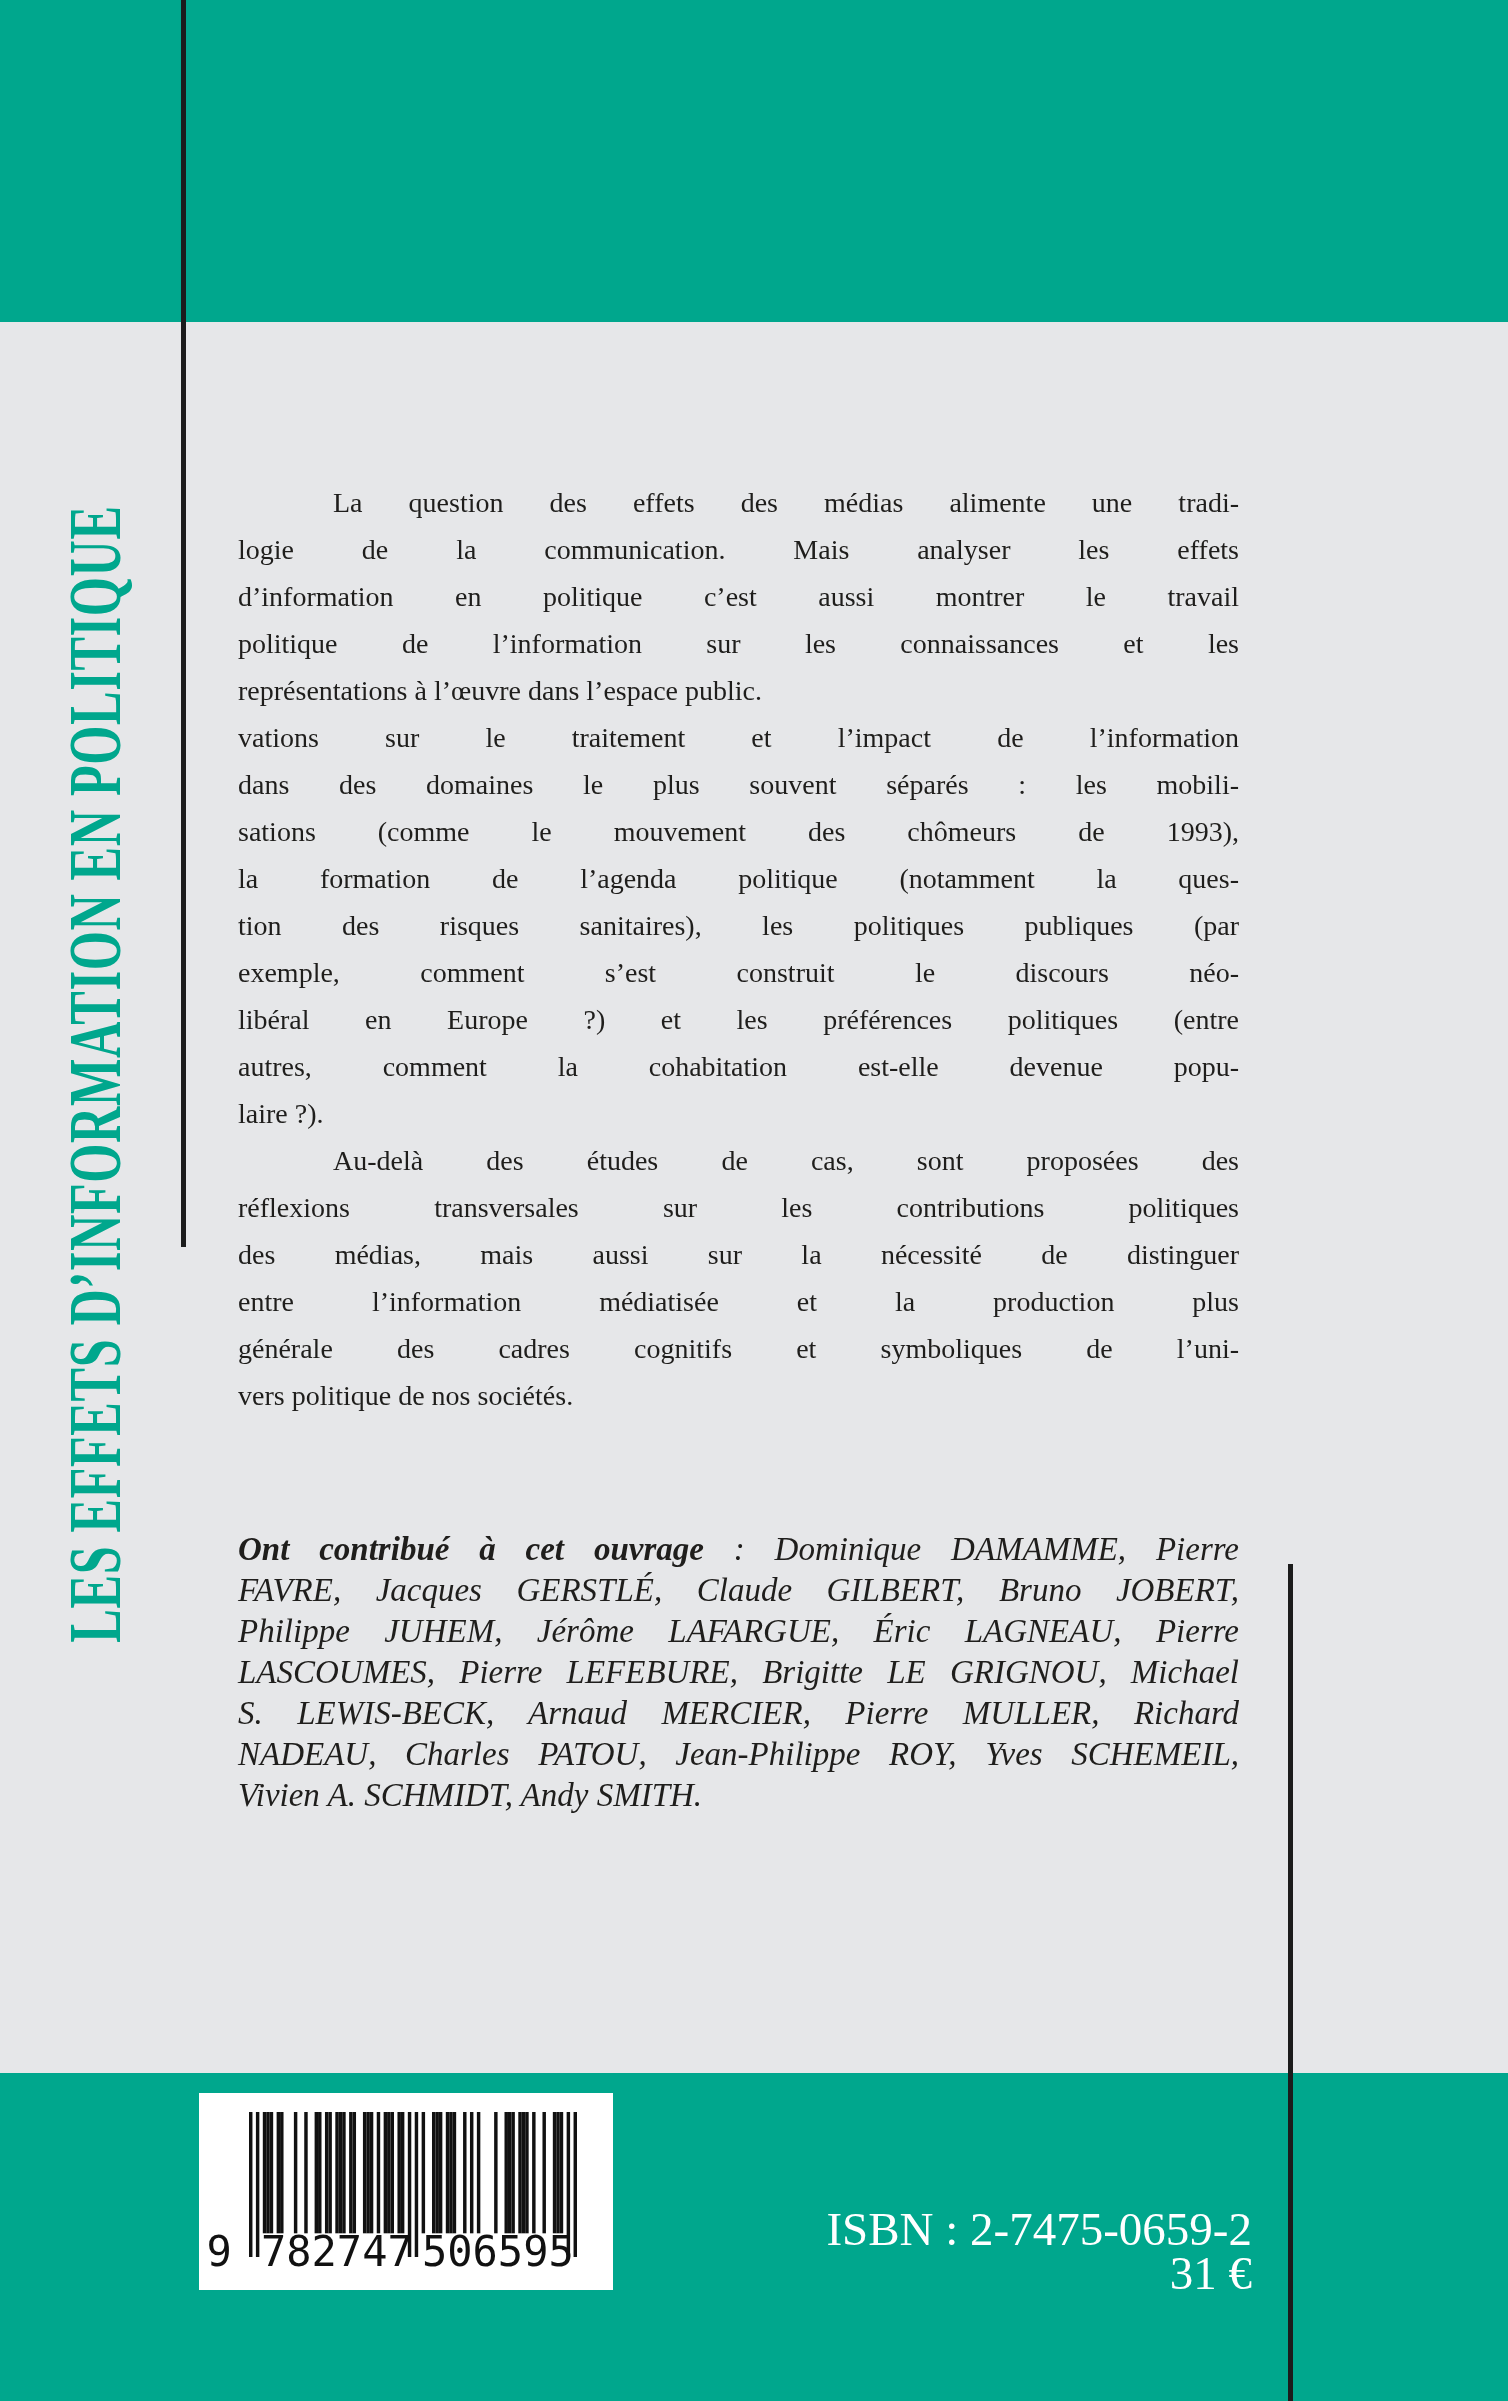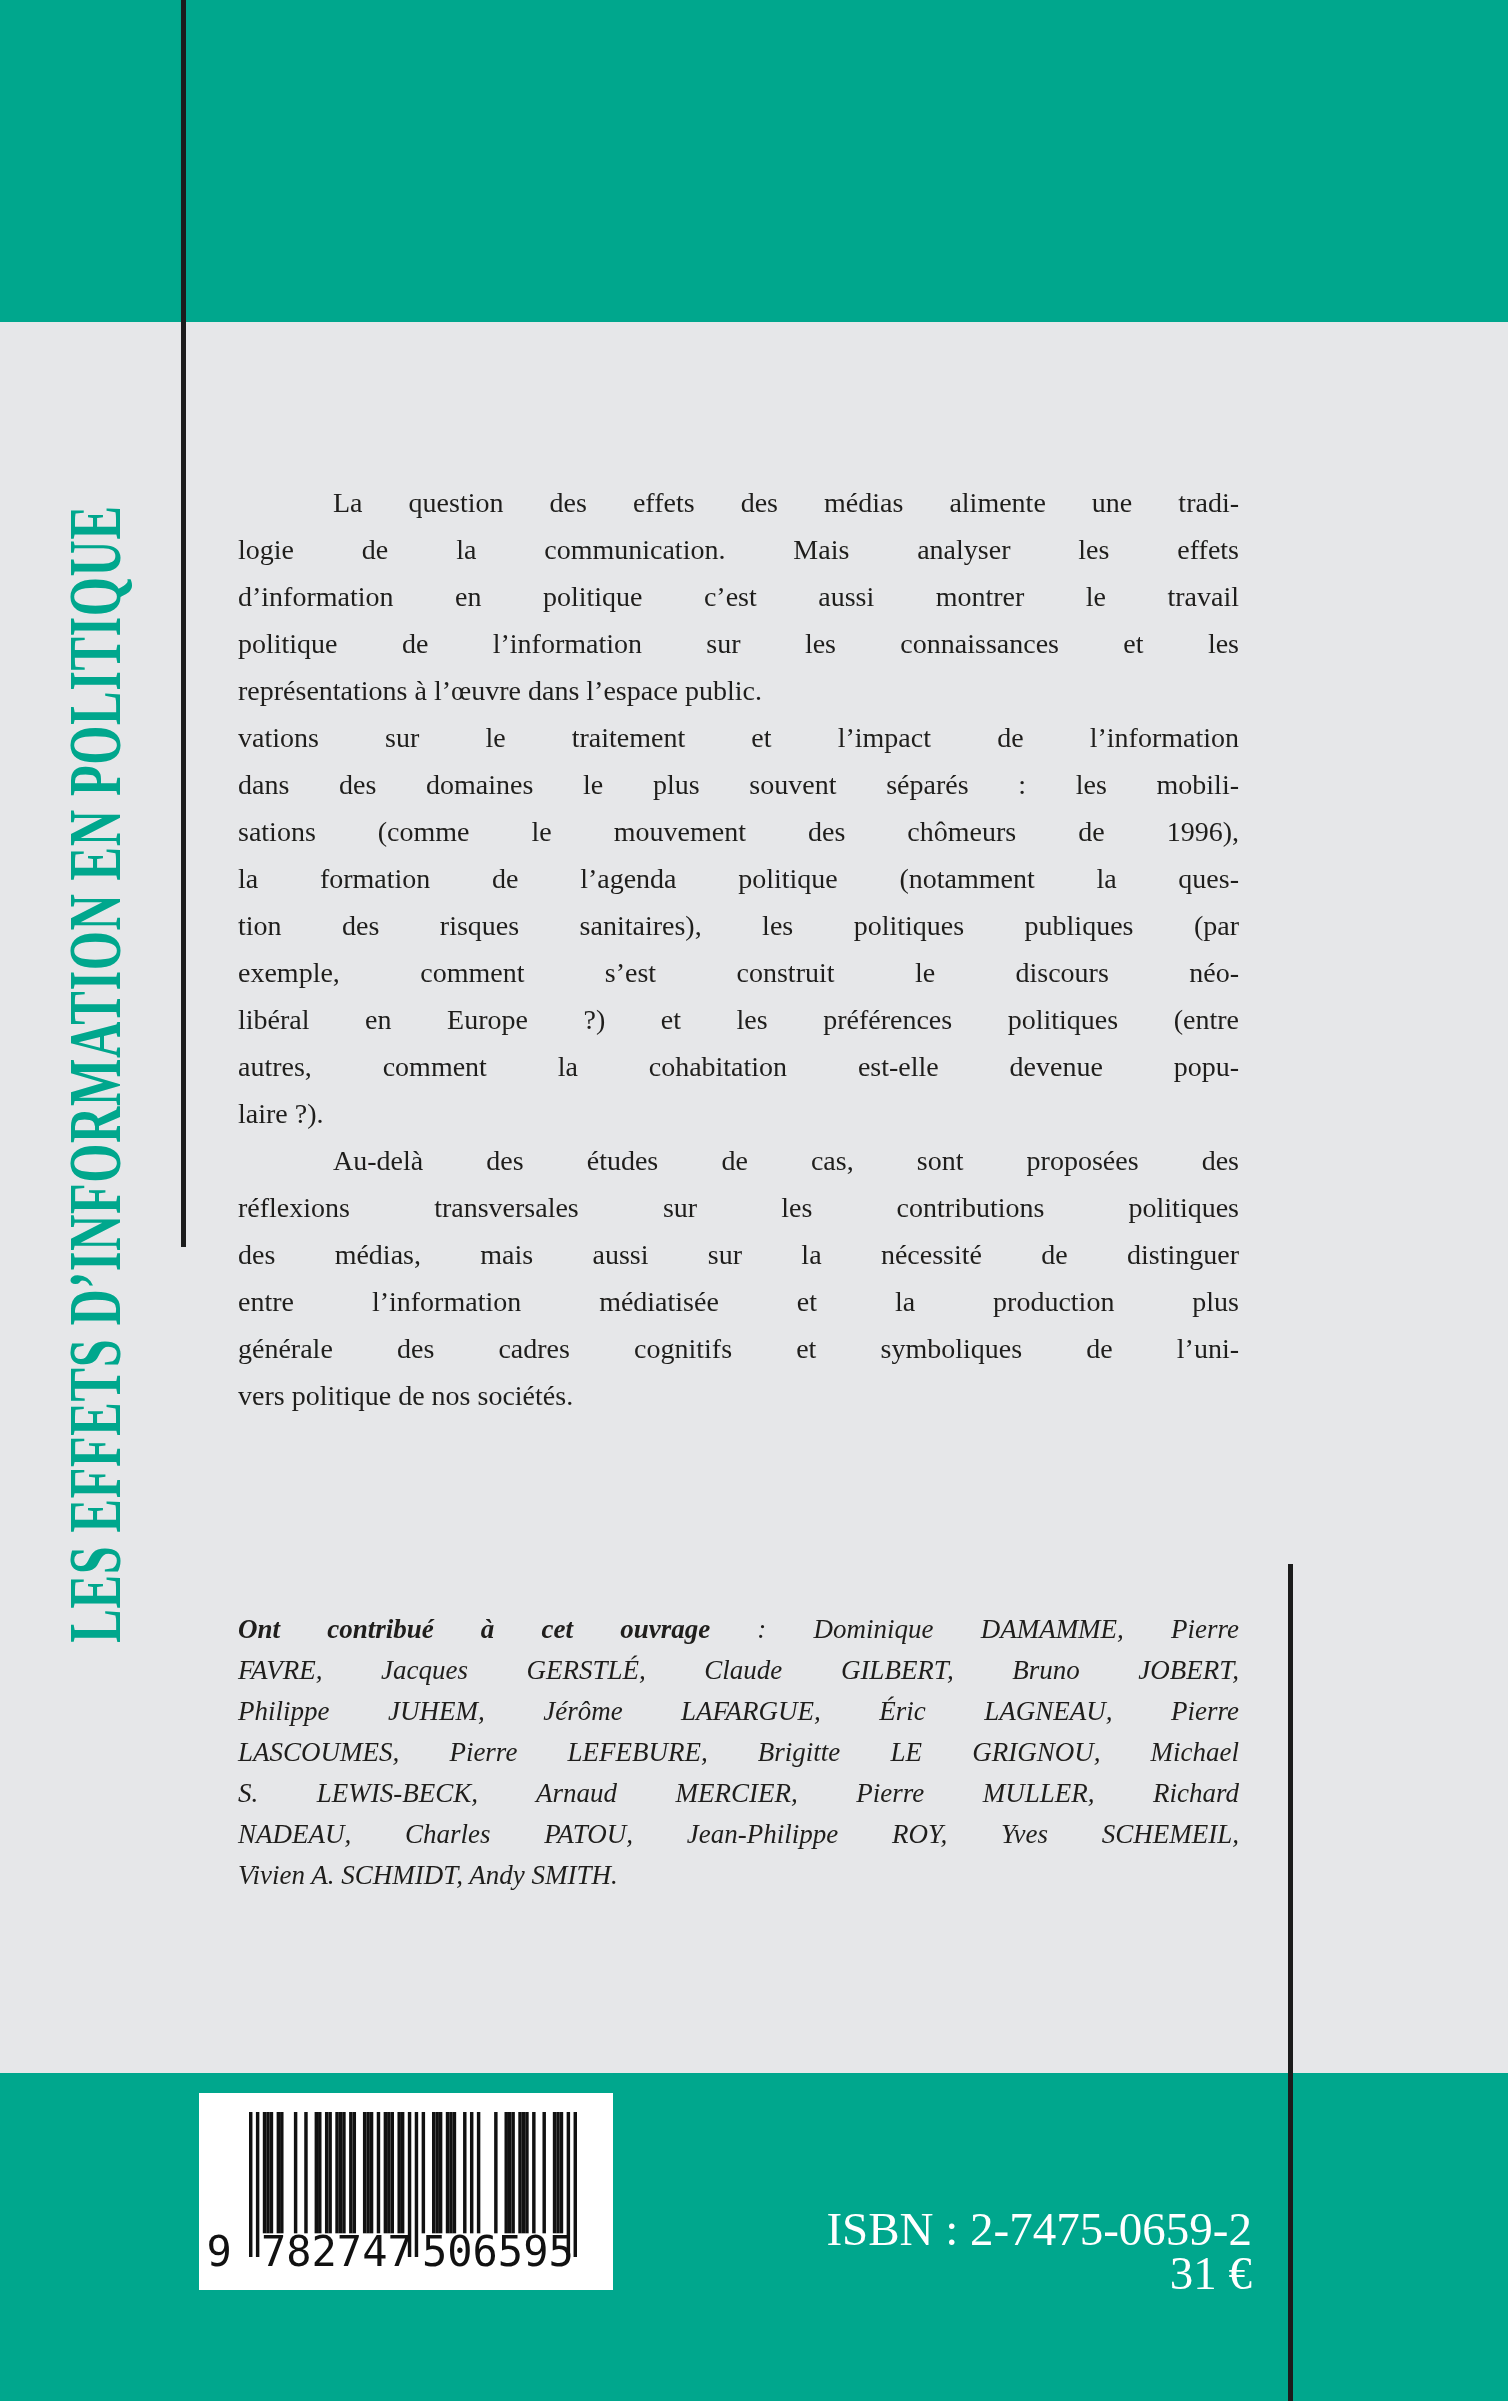--- a/index.html
+++ b/index.html
@@ -31,22 +31,22 @@
     color:var(--teal);
   }
   .desc{
     position:absolute;left:238px;top:479px;width:1001px;
     font-size:28px;line-height:47px;color:var(--body-text);
   }
   .tline{display:block;text-align:justify;text-align-last:justify;}
   .tline.indent{padding-left:95px;}
   .tline.last{text-align-last:left;}
   .contrib{
-    position:absolute;left:238px;top:1609px;width:1001px;
-    font-size:27px;line-height:41px;color:var(--body-text);
+    position:absolute;left:238px;top:1529px;width:1001px;
+    font-size:33px;line-height:41px;color:var(--body-text);
     font-style:italic;
   }
   .contrib .lead{font-weight:bold;}
   .barcode-box{
     position:absolute;left:199px;top:2093px;width:414px;height:197px;
     background:var(--barcode-bg);
   }
   .barcode-svg{position:absolute;left:50px;top:19px;width:328px;height:145px;}
   .barcode-digits span{
     position:absolute;
@@ -79,21 +79,21 @@
     <div>
       <span class="tline indent">La question des effets des médias alimente une tradi-</span>
       <span class="tline">logie de la communication. Mais analyser les effets</span>
       <span class="tline">d’information en politique c’est aussi montrer le travail</span>
       <span class="tline">politique de l’information sur les connaissances et les</span>
       <span class="tline last">représentations à l’œuvre dans l’espace public.</span>
     </div>
     <div>
       <span class="tline">vations sur le traitement et l’impact de l’information</span>
       <span class="tline">dans des domaines le plus souvent séparés : les mobili-</span>
-      <span class="tline">sations (comme le mouvement des chômeurs de 1996),</span>
+      <span class="tline">sations (comme le mouvement des chômeurs de 1993),</span>
       <span class="tline">la formation de l’agenda politique (notamment la ques-</span>
       <span class="tline">tion des risques sanitaires), les politiques publiques (par</span>
       <span class="tline">exemple, comment s’est construit le discours néo-</span>
       <span class="tline">libéral en Europe ?) et les préférences politiques (entre</span>
       <span class="tline">autres, comment la cohabitation est-elle devenue popu-</span>
       <span class="tline last">laire ?).</span>
     </div>
     <div>
       <span class="tline indent">Au-delà des études de cas, sont proposées des</span>
       <span class="tline">réflexions transversales sur les contributions politiques</span>

